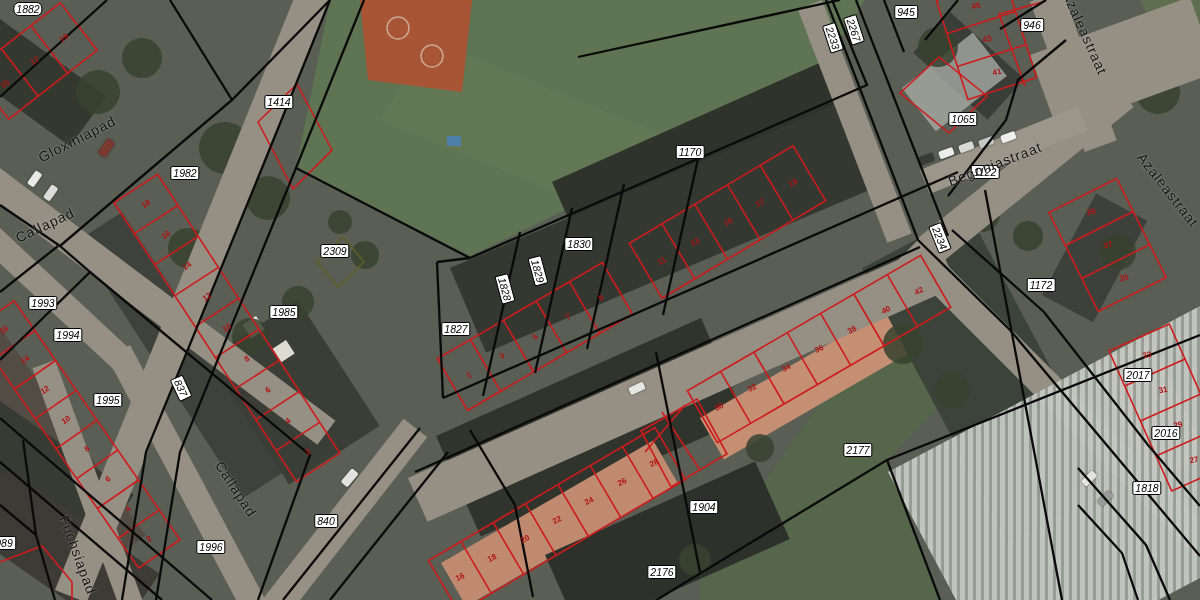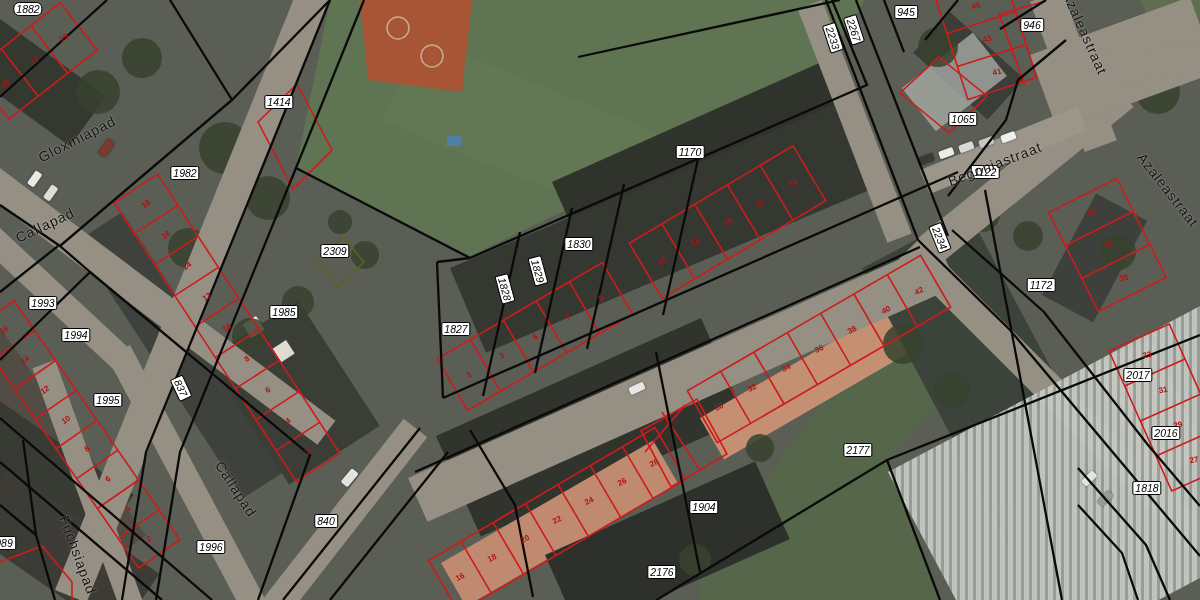--- a/index.html
+++ b/index.html
@@ -229,21 +229,21 @@
       <div class="hnum" style="left: 1178.33px; top: 425px; transform: translate(-50%, -50%) rotate(-12deg);">29</div>
       <div class="hnum" style="left: 1194px; top: 460px; transform: translate(-50%, -50%) rotate(-12deg);">27</div>
       <div class="hnum" style="left: 976px; top: 6px; transform: translate(-50%, -50%) rotate(-15deg);">45</div>
       <div class="hnum" style="left: 986.5px; top: 39px; transform: translate(-50%, -50%) rotate(-15deg);">43</div>
       <div class="hnum" style="left: 997px; top: 72px; transform: translate(-50%, -50%) rotate(-15deg);">41</div>
       <div class="plabel" style="left: 28px; top: 9px; border-radius: 6px;">1882</div>
       <div class="plabel" style="left: 279px; top: 102px;">1414</div>
       <div class="plabel" style="left: 185px; top: 173px;">1982</div>
       <div class="plabel" style="left: 335px; top: 251px;">2309</div>
       <div class="plabel" style="left: 43px; top: 303px;">1993</div>
-      <div class="plabel" style="left: 76px; top: 335px;">1994</div>
+      <div class="plabel" style="left: 68px; top: 335px;">1994</div>
       <div class="plabel" style="left: 108px; top: 400px;">1995</div>
       <div class="plabel" style="left: 284px; top: 300px; margin-top: 12px;">1985</div>
       <div class="plabel" style="left: 456px; top: 329px;">1827</div>
       <div class="plabel" style="left: 505px; top: 289px; transform: translate(-50%, -50%) rotate(75deg);">1828</div>
       <div class="plabel" style="left: 538px; top: 271px; transform: translate(-50%, -50%) rotate(75deg);">1829</div>
       <div class="plabel" style="left: 579px; top: 244px;">1830</div>
       <div class="plabel" style="left: 690px; top: 152px;">1170</div>
       <div class="plabel" style="left: 181px; top: 388px; transform: translate(-50%, -50%) rotate(65deg);">837</div>
       <div class="plabel" style="left: 326px; top: 521px;">840</div>
       <div class="plabel" style="left: 211px; top: 547px;">1996</div>

